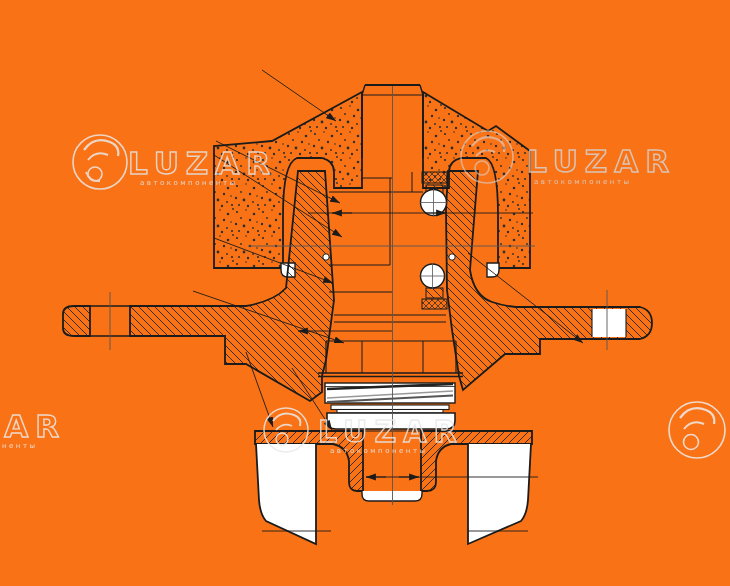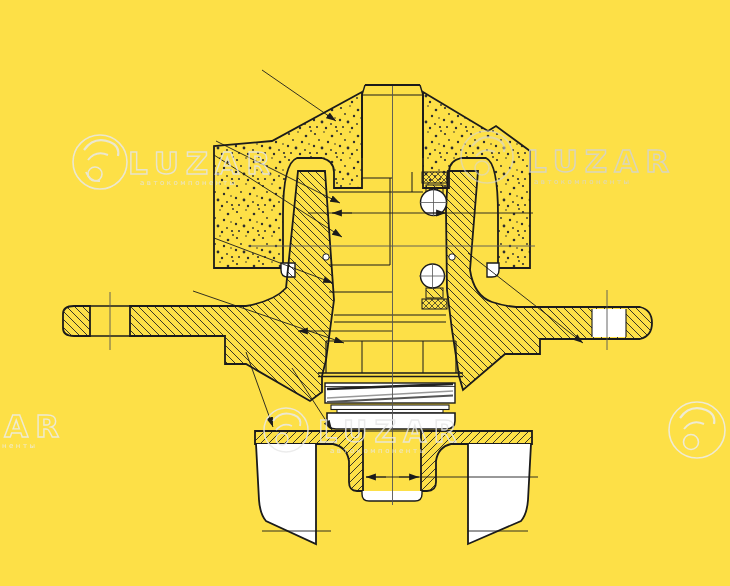--- a/index.html
+++ b/index.html
@@ -1,16 +1,16 @@
 <!DOCTYPE html>
 <html><head>
 <meta charset="utf-8">
 <style>
   html,body{margin:0;padding:0;background:#fff;}
-  .stage{position:relative;width:730px;height:586px;background:#fde047;overflow:hidden;
+  .stage{position:relative;width:730px;height:586px;background:#f97316;overflow:hidden;
          font-family:"DejaVu Sans", sans-serif;}
   svg{display:block;}
   .wm-text{font-family:"DejaVu Sans", sans-serif;font-weight:bold;letter-spacing:7px;}
   .wm-tag{font-family:"DejaVu Sans", sans-serif;font-size:7px;letter-spacing:2.5px;}
 </style>
 </head>
 <body>
 
 <div class="stage">
 <svg width="730" height="586" viewBox="0 0 730 586">

